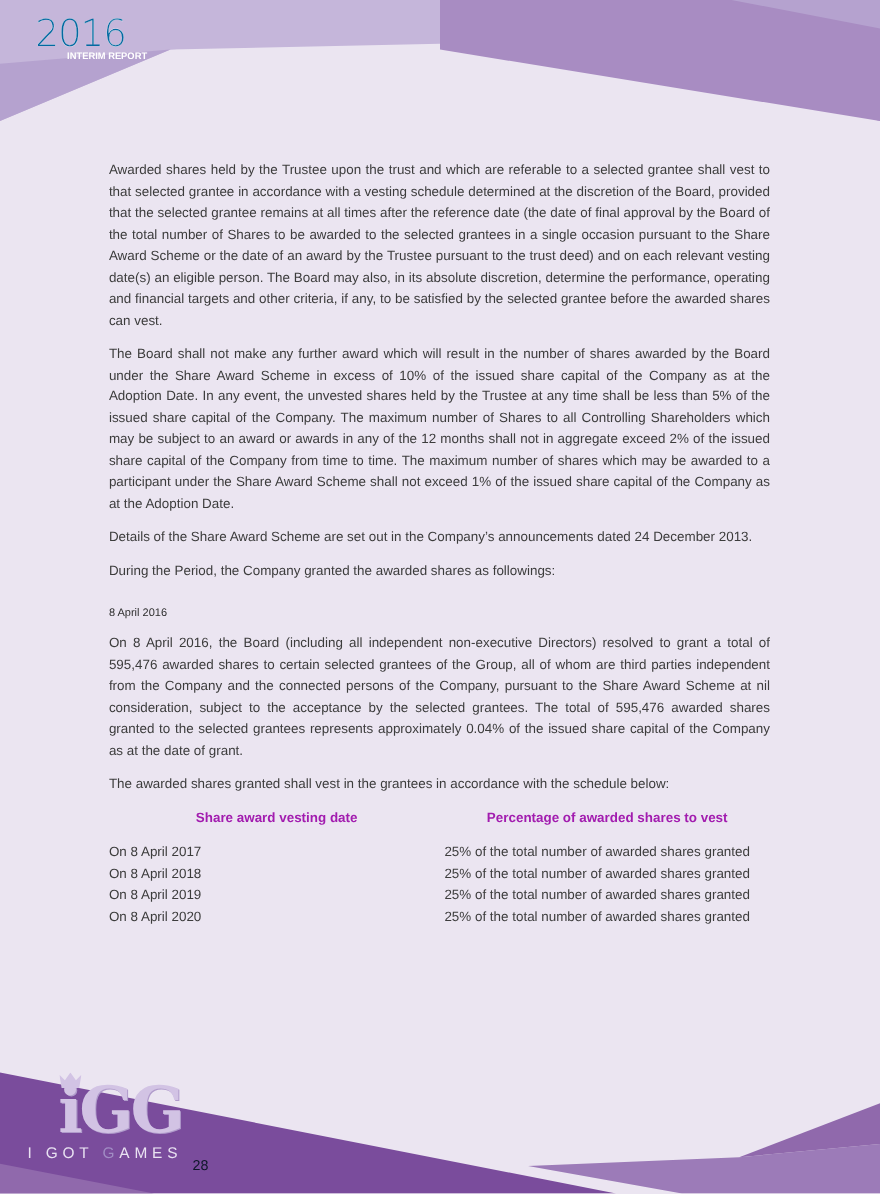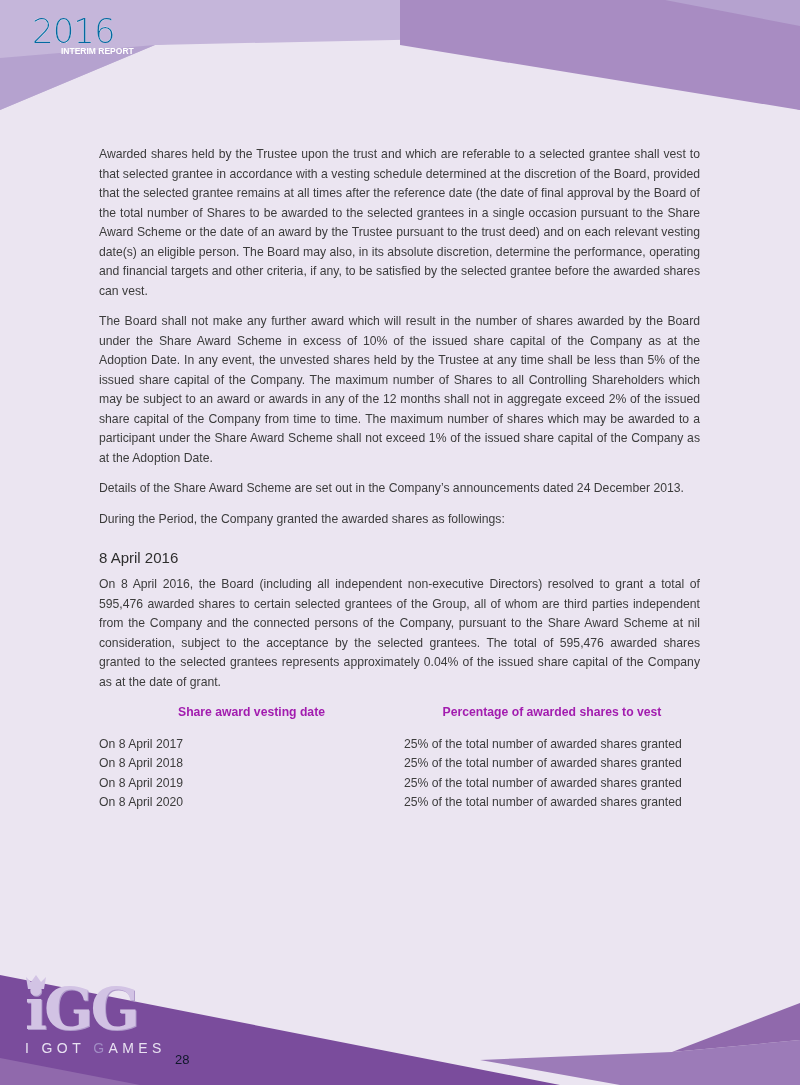--- a/index.html
+++ b/index.html
@@ -57,21 +57,21 @@
       z-index: 2;
       font-size: 12.2px;
       line-height: 19.5px;
       color: #3c3c3c;
     }
     .content p {
       margin: 0 0 11px 0;
       text-align: justify;
     }
     .content h3 {
-      font-size: 15px;
+      font-size: 10px;
       font-weight: normal;
       margin: 19px 0 8px 0;
       color: #2e2e2e;
       line-height: 19px;
     }
     .schedule {
       margin-top: 2px;
       width: 100%;
       border-collapse: collapse;
     }
@@ -99,20 +99,21 @@
     }
     .igg-mark {
       font-family: "DejaVu Serif", serif;
       font-weight: bold;
       font-size: 58px;
       line-height: 58px;
       letter-spacing: -3px;
       color: #d2c3e4;
       text-shadow: 1px 1px 0 #b09bcb;
       position: relative;
+      margin-left: 28px;
     }
     .crown {
       position: absolute;
       left: 1px;
       top: -5px;
     }
     .brand-name {
       font-family: "Liberation Sans", sans-serif;
       font-size: 14px;
       letter-spacing: 4.4px;
@@ -157,20 +158,21 @@
 
 <div class="content">
   <p>Awarded shares held by the Trustee upon the trust and which are referable to a selected grantee shall vest to that selected grantee in accordance with a vesting schedule determined at the discretion of the Board, provided that the selected grantee remains at all times after the reference date (the date of final approval by the Board of the total number of Shares to be awarded to the selected grantees in a single occasion pursuant to the Share Award Scheme or the date of an award by the Trustee pursuant to the trust deed) and on each relevant vesting date(s) an eligible person. The Board may also, in its absolute discretion, determine the performance, operating and financial targets and other criteria, if any, to be satisfied by the selected grantee before the awarded shares can vest.</p>
   <p>The Board shall not make any further award which will result in the number of shares awarded by the Board under the Share Award Scheme in excess of 10% of the issued share capital of the Company as at the Adoption Date. In any event, the unvested shares held by the Trustee at any time shall be less than 5% of the issued share capital of the Company. The maximum number of Shares to all Controlling Shareholders which may be subject to an award or awards in any of the 12 months shall not in aggregate exceed 2% of the issued share capital of the Company from time to time. The maximum number of shares which may be awarded to a participant under the Share Award Scheme shall not exceed 1% of the issued share capital of the Company as at the Adoption Date.</p>
   <p>Details of the Share Award Scheme are set out in the Company’s announcements dated 24 December 2013.</p>
   <p>During the Period, the Company granted the awarded shares as followings:</p>
 
   <h3>8 April 2016</h3>
 
   <p>On 8 April 2016, the Board (including all independent non-executive Directors) resolved to grant a total of 595,476 awarded shares to certain selected grantees of the Group, all of whom are third parties independent from the Company and the connected persons of the Company, pursuant to the Share Award Scheme at nil consideration, subject to the acceptance by the selected grantees. The total of 595,476 awarded shares granted to the selected grantees represents approximately 0.04% of the issued share capital of the Company as at the date of grant.</p>
+  <p>The awarded shares granted shall vest in the grantees in accordance with the schedule below:</p>
 
   <table class="schedule">
     <thead>
       <tr>
         <th class="col1">Share award vesting date</th>
         <th>Percentage of awarded shares to vest</th>
       </tr>
     </thead>
     <tbody>
       <tr>

